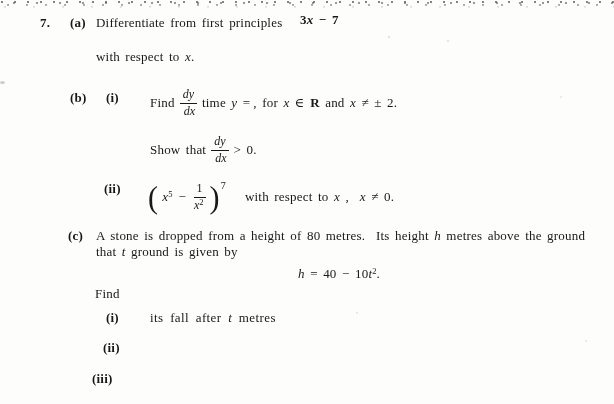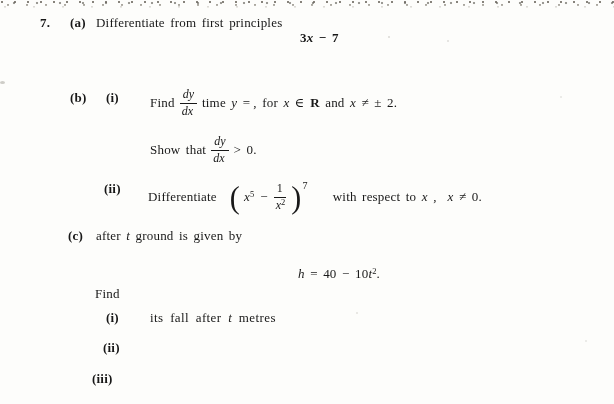--- a/index.html
+++ b/index.html
@@ -4,21 +4,21 @@
 <style>
   html,body{margin:0;padding:0;}
   body{width:614px;height:404px;background:#ffffff;}
   .page{position:relative;width:614px;height:404px;background:#fdfdfb;overflow:hidden;
         font-family:"Liberation Serif","DejaVu Serif",serif;color:#181818;
         font-size:13px;letter-spacing:0.2px;word-spacing:2px;}
   .abs{position:absolute;white-space:nowrap;}
   .row{position:absolute;display:flex;align-items:center;column-gap:5px;white-space:nowrap;}
   .b{font-weight:bold;}
   .it{font-style:italic;}
-  .frac{display:inline-flex;flex-direction:column;align-items:flex-start;font-size:12px;line-height:1.12;letter-spacing:0;}
+  .frac{display:inline-flex;flex-direction:column;align-items:flex-end;font-size:12px;line-height:1.12;letter-spacing:0;}
   .fn{padding:0 3px 1px;border-bottom:1.2px solid #181818;}
   .fd{padding:1px 2px 0;}
   sup.s{font-size:8.5px;line-height:0;vertical-align:4.5px;letter-spacing:0;}
   .bp{font-size:30px;line-height:1;transform:scaleY(1.07);}
   .osup{align-self:flex-start;font-size:10px;line-height:1;margin-left:-3px;margin-top:3px;}
   .para{position:absolute;left:96px;top:228px;line-height:15.5px;}
   .para > div{white-space:nowrap;}
   .noise{position:absolute;left:0;top:0;width:614px;height:9px;
     background-image:
       radial-gradient(circle at 2px 2px, rgba(105,100,92,.8) .8px, transparent 1.3px),
@@ -40,22 +40,23 @@
   <div class="speck" style="left:388px;top:36px;width:2px;height:2px;opacity:.5"></div>
   <div class="speck" style="left:447px;top:40px;width:2px;height:2px;opacity:.45"></div>
   <div class="speck" style="left:560px;top:96px;width:2px;height:2px;opacity:.35"></div>
   <div class="speck" style="left:356px;top:312px;width:2px;height:2px;opacity:.4"></div>
   <div class="speck" style="left:585px;top:340px;width:2px;height:2px;opacity:.35"></div>
 
   <span class="abs b" style="left:40px;top:15px">7.</span>
   <span class="abs b" style="left:70px;top:15px">(a)</span>
   <span class="abs" style="left:96px;top:15px">Differentiate from first principles</span>
 
-  <span class="abs b" style="left:300px;top:30px"><span>3</span><span class="it">x</span><span> − 7</span></span>
+  <span class="abs b" style="left:300px;top:12px"><span>3</span><span class="it">x</span><span> − 7</span></span>
 
+  <span class="abs" style="left:96px;top:49px"><span>with respect to </span><span class="it">x</span><span>.</span></span>
 
   <span class="abs b" style="left:70px;top:90px">(b)</span>
   <span class="abs b" style="left:106px;top:90px">(i)</span>
 
   <div class="row" style="left:150px;top:85px;height:36px">
     <span>Find</span>
     <span class="frac">
         <span class="fn it">dy</span>
         <span class="fd it">dx</span>
       </span>
@@ -68,37 +69,37 @@
     <span class="frac">
         <span class="fn it">dy</span>
         <span class="fd it">dx</span>
       </span>
     <span>&gt; 0.</span>
   </div>
 
   <span class="abs b" style="left:104px;top:181px">(ii)</span>
 
   <div class="row" style="left:148px;top:178px;height:38px;column-gap:4px">
-    <span style="margin-right:9px">Differentiate</span>
     <span class="bp">(</span>
     <span><span class="it">x</span><sup class="s">5</sup></span>
     <span style="margin:0 2px">−</span>
     <span class="frac">
         <span class="fn">1</span>
         <span class="fd"><span class="it">x</span><sup class="s">2</sup></span>
       </span>
     <span class="bp">)</span>
     <sup class="osup">7</sup>
-    <span style="margin-left:21px"><span>with respect to </span><span class="it">x</span><span> ,&nbsp; </span><span class="it">x</span><span> ≠ 0.</span></span>
+    <span style="margin-left:15px"><span>with respect to </span><span class="it">x</span><span> ,&nbsp; </span><span class="it">x</span><span> ≠ 0.</span></span>
   </div>
 
   <span class="abs b" style="left:68px;top:228px">(c)</span>
 
   <div class="para">
-    <div><span>after </span><span class="it">t</span><span> ground is given by</span></div>
+    <div><span>A stone is dropped from a height of 80 metres.&nbsp; Its height </span><span class="it">h</span><span> metres above the ground</span></div>
+    <div><span>that </span><span class="it">t</span><span> ground is given by</span></div>
   </div>
 
   <span class="abs" style="left:298px;top:266px"><span class="it">h</span><span> = 40 − 10</span><span class="it">t</span><sup class="s">2</sup><span>.</span></span>
 
   <span class="abs" style="left:95px;top:286px">Find</span>
 
   <span class="abs b" style="left:106px;top:310px">(i)</span>
   <span class="abs" style="left:150px;top:310px;letter-spacing:.4px;word-spacing:3px"><span>its fall after </span><span class="it">t</span><span> metres</span></span>
 
   <span class="abs b" style="left:103px;top:340px">(ii)</span>

